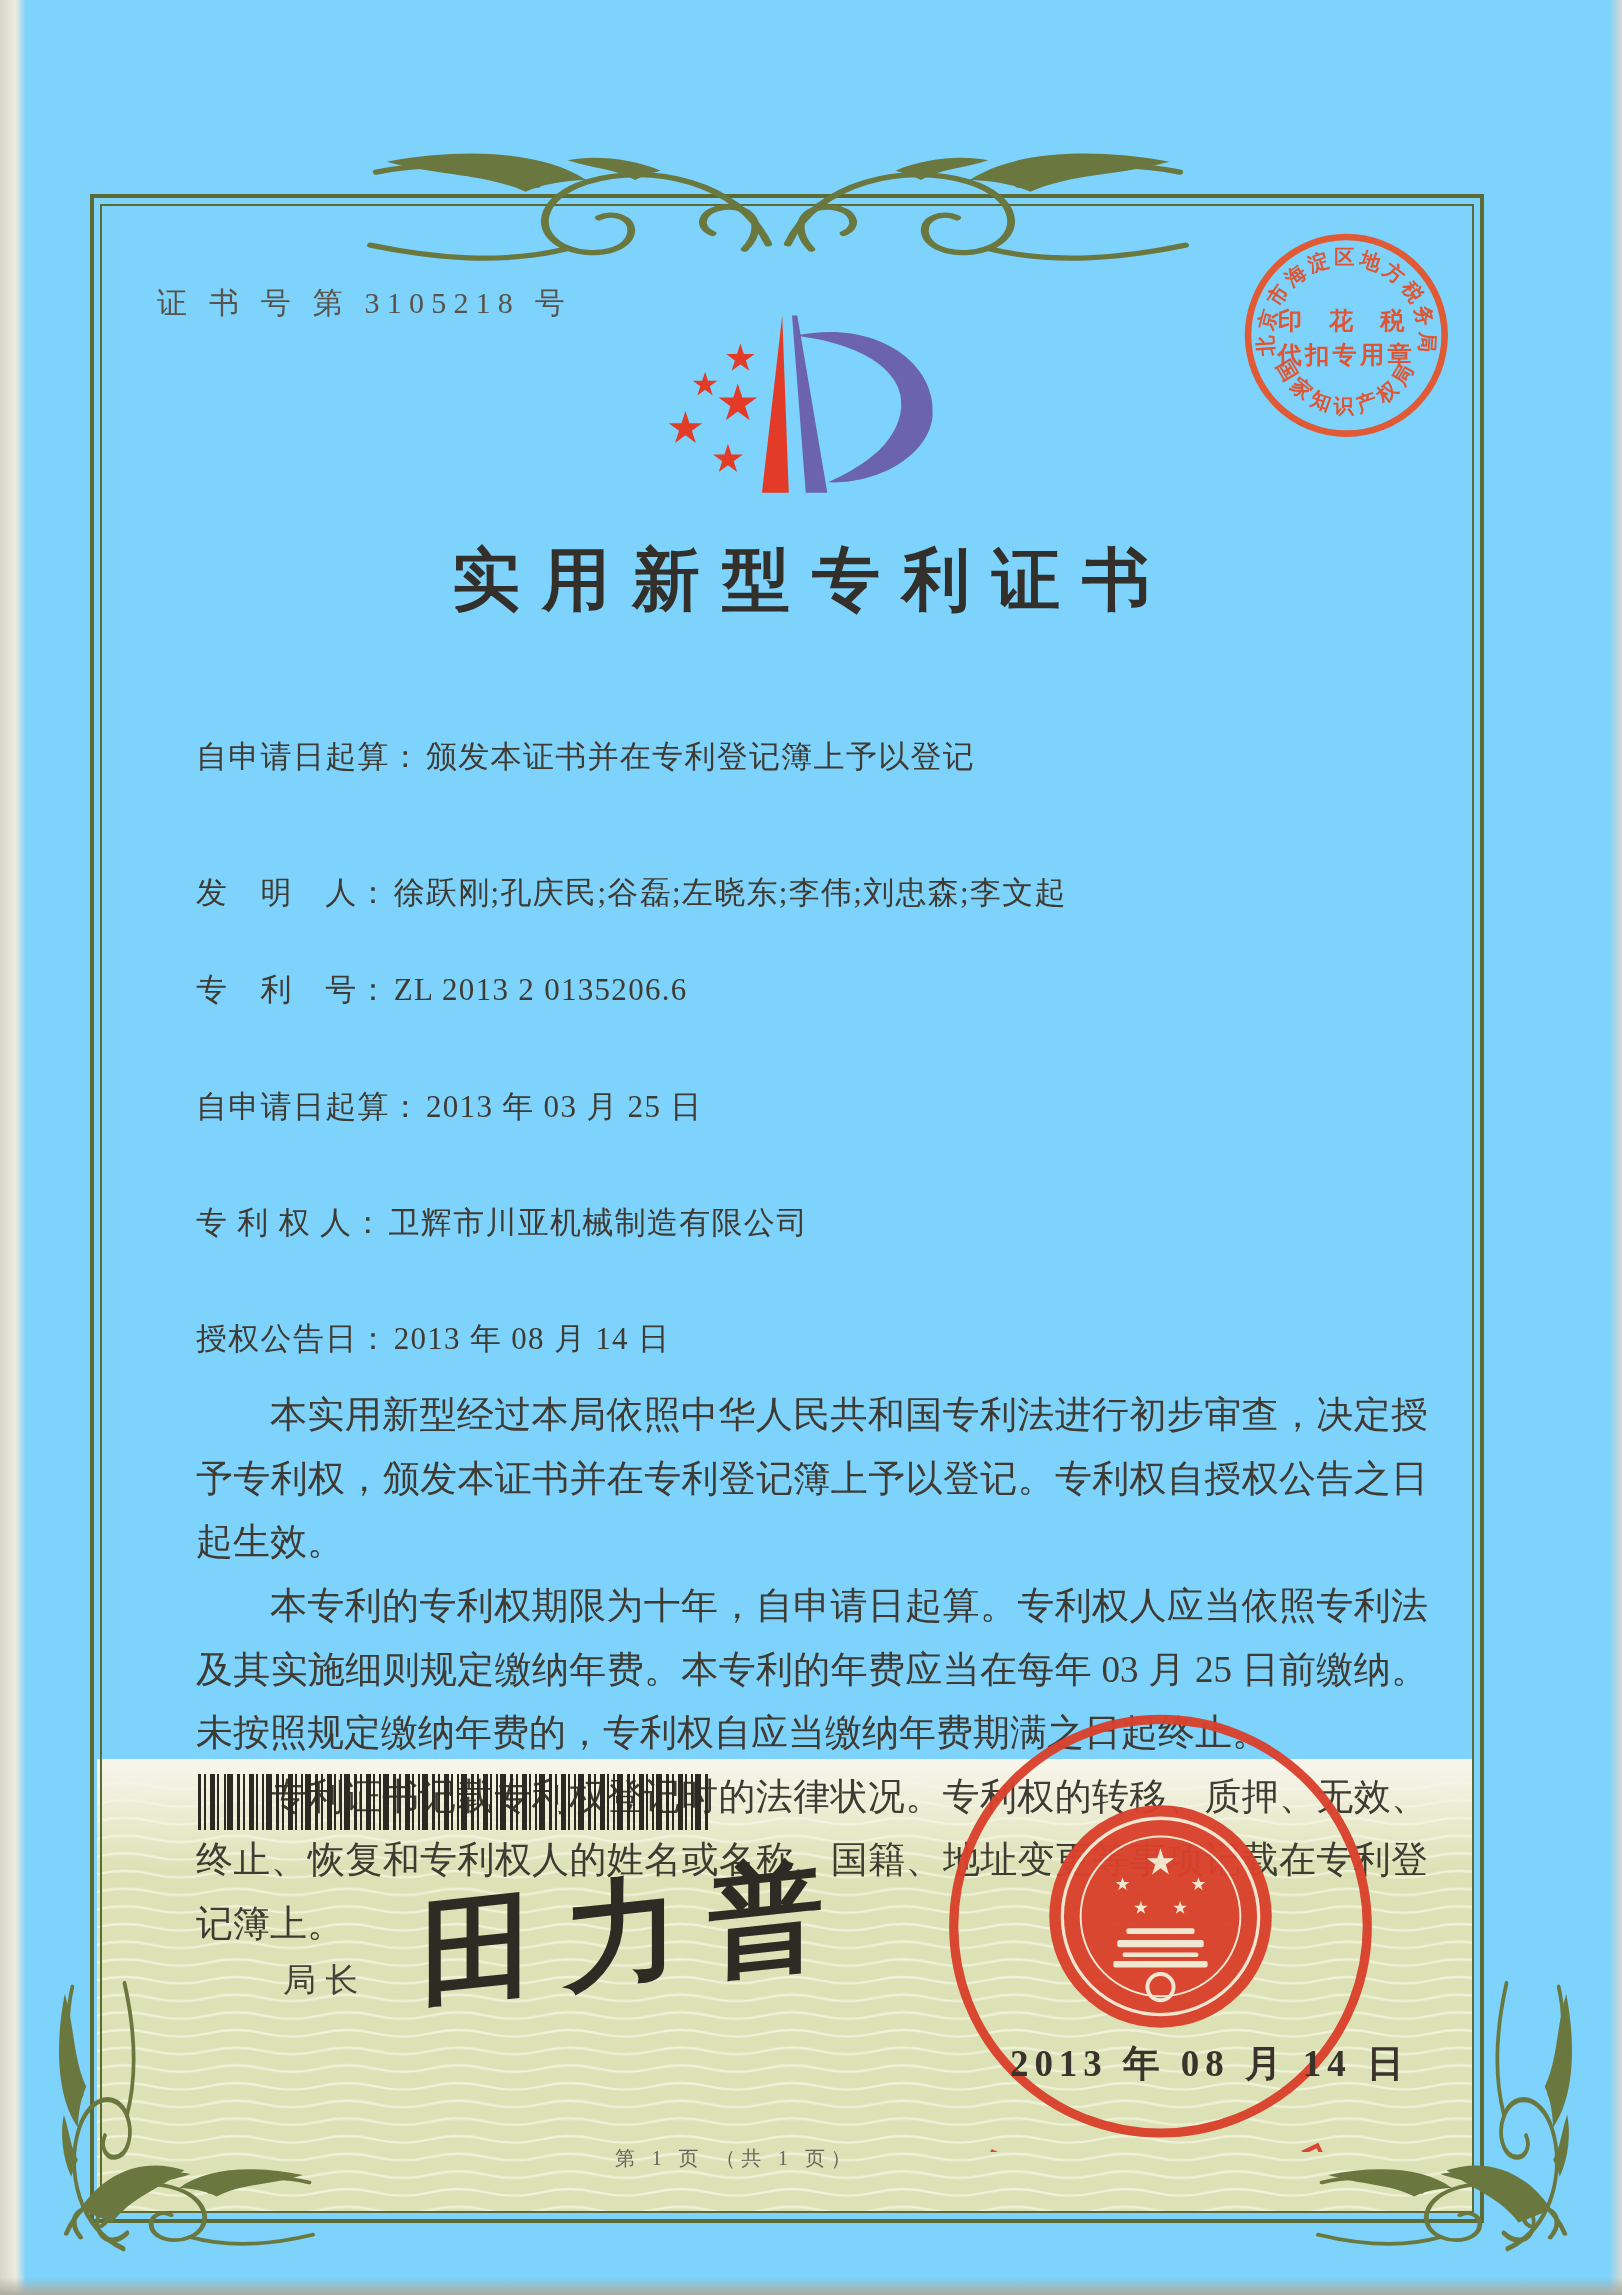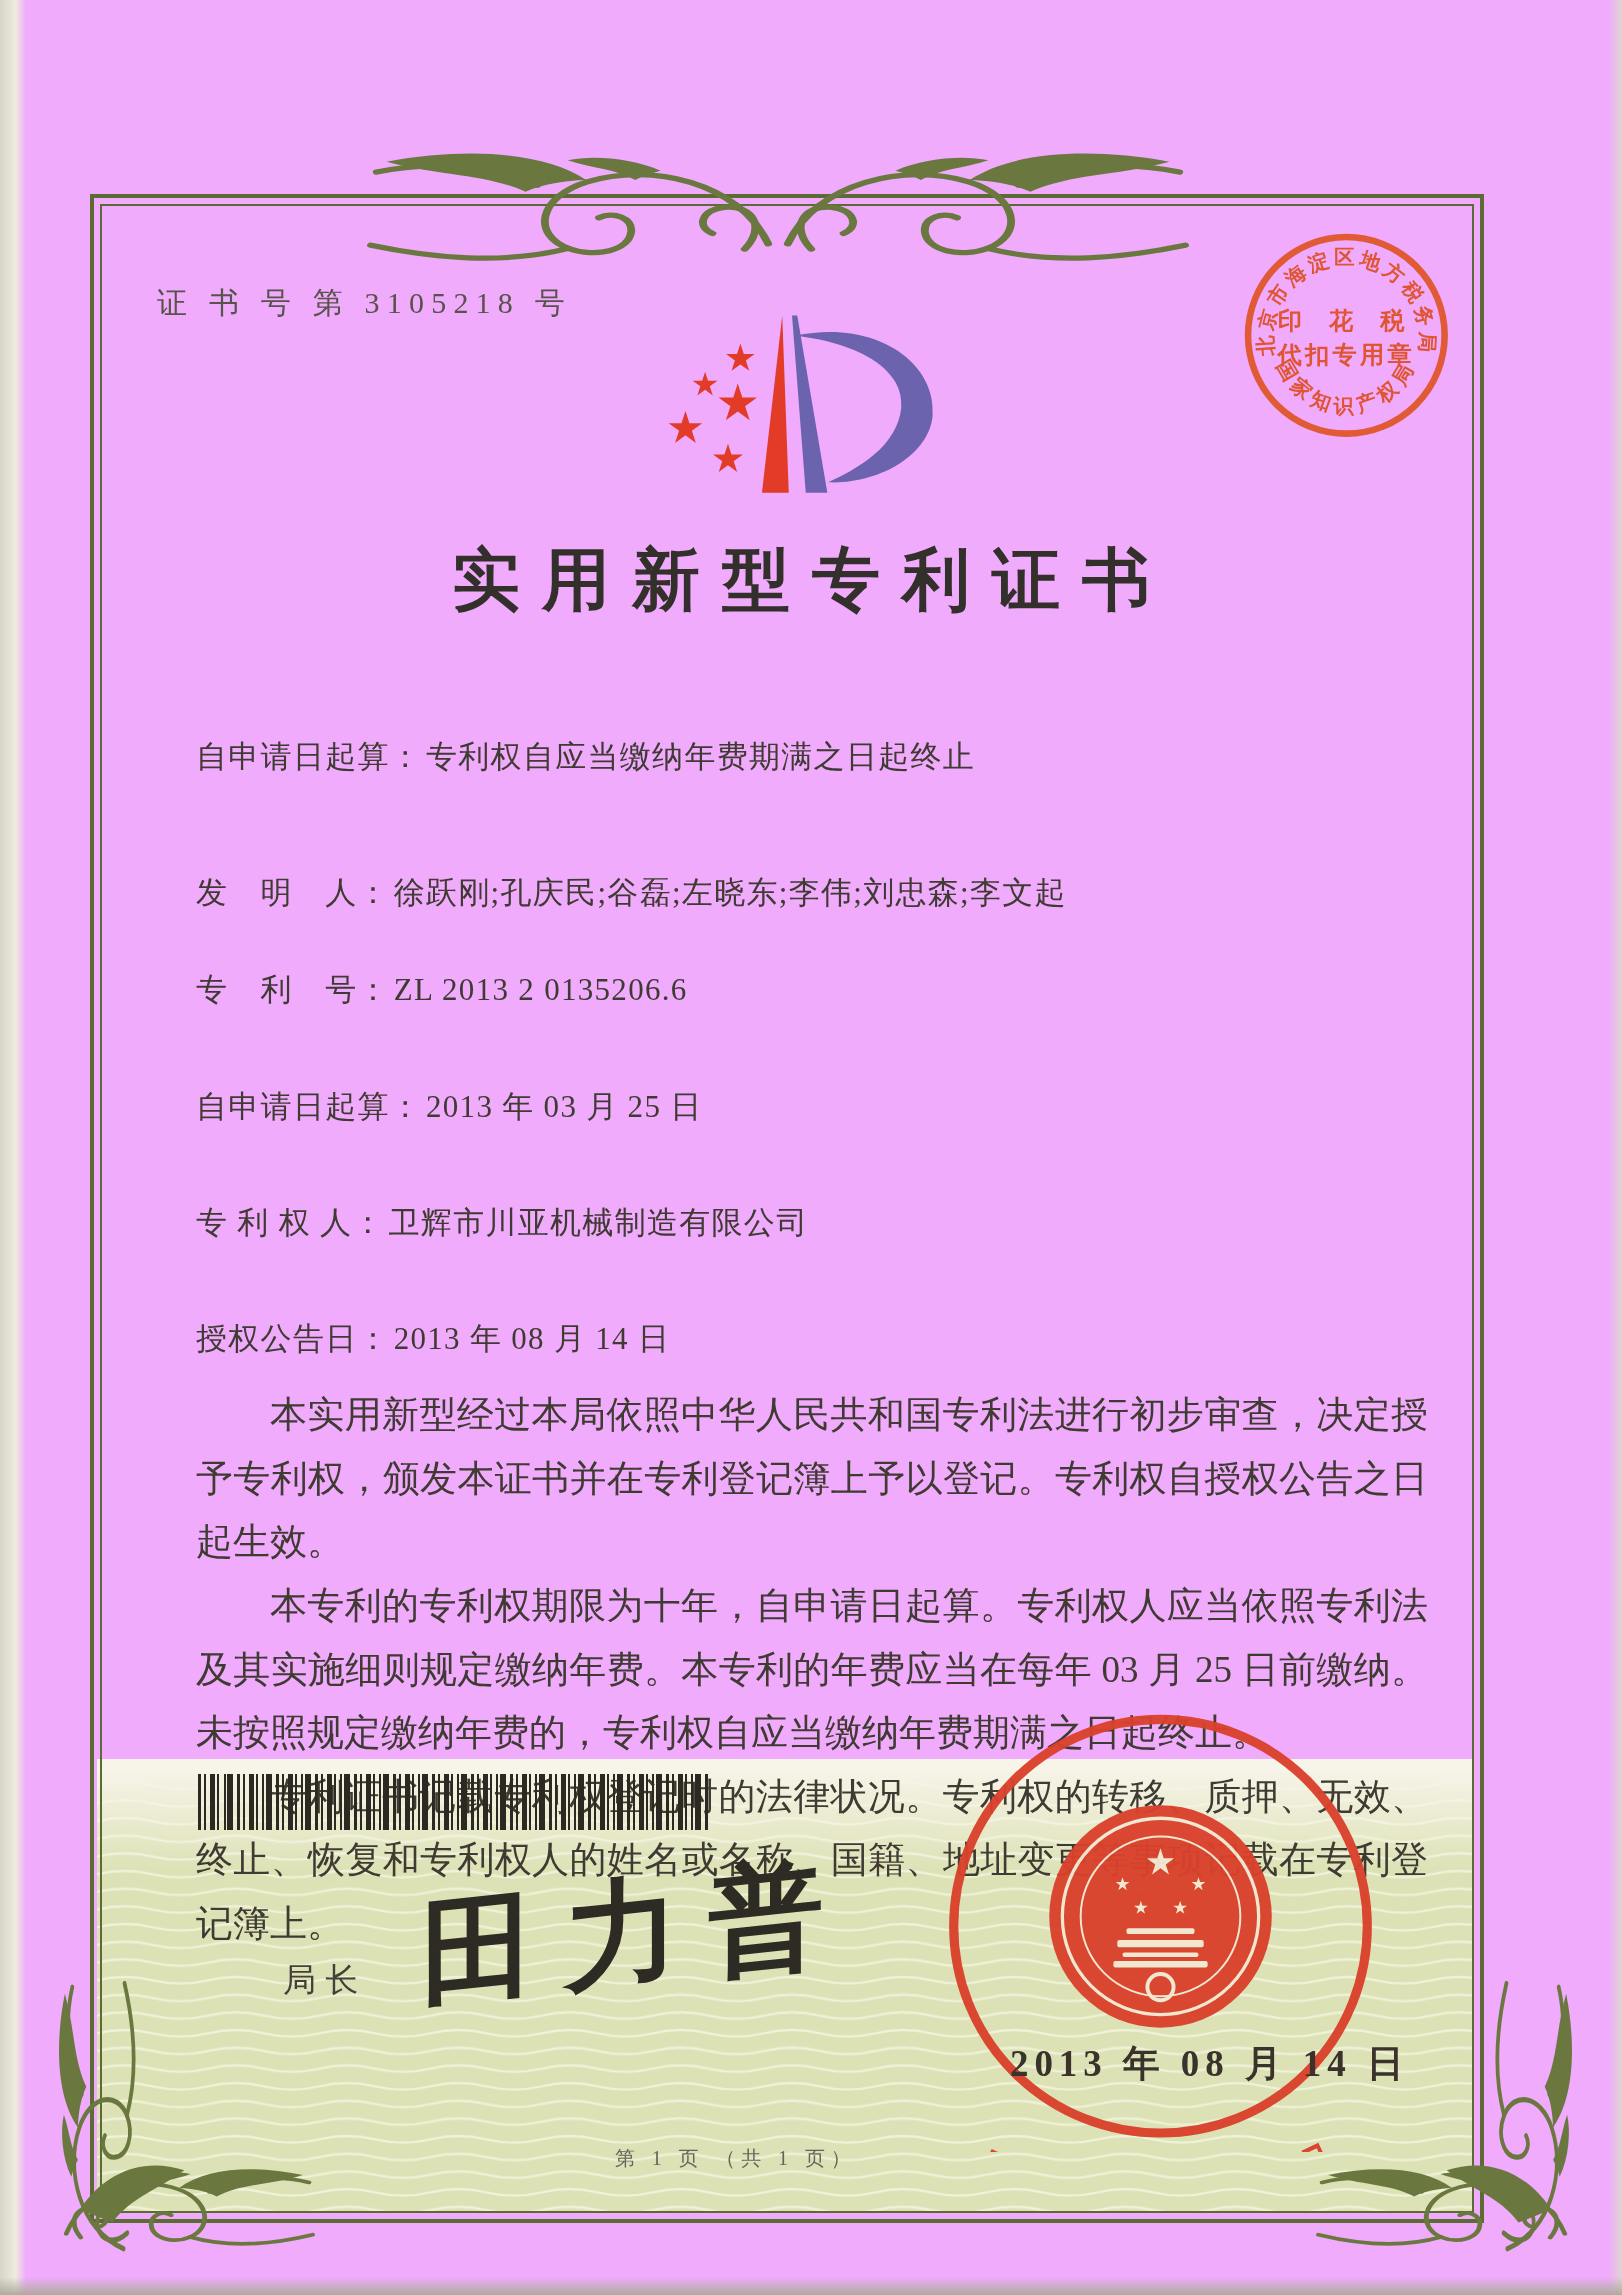--- a/index.html
+++ b/index.html
@@ -1,18 +1,18 @@
 <!DOCTYPE html>
 <html style="font-size:10.5px"><head>
 <meta charset="utf-8">
 <style>
   html,body{margin:0;padding:0;background:#b9b6aa;}
   .page{
     position:relative;width:1623px;height:2295px;overflow:hidden;
-    background:#f0abfc;
+    background:#7dd3fc;
     font-family:"Liberation Serif","DejaVu Serif",serif;
     color:#3f3a32;
   }
   
   .edge-left{position:absolute;left:0;top:0;bottom:0;width:26px;
     background:linear-gradient(90deg,#d7d4c8,#eeebdf 60%,rgba(247,244,233,0));}
   .edge-bottom{position:absolute;left:0;right:0;bottom:0;height:18.3px;
     background:linear-gradient(0deg,#aeab9f,rgba(247,244,233,0));}
   .edge-right{position:absolute;right:0;top:0;bottom:0;width:14.4px;
     background:linear-gradient(270deg,#ddd9cc,rgba(247,244,233,0));}
@@ -158,21 +158,21 @@
     <text font-size="31" letter-spacing="8" fill="#df5533" font-weight="600">
       <textPath href="#tsBot" startOffset="50%" text-anchor="middle">国家知识产权局</textPath>
     </text>
     <text x="176" y="166" text-anchor="middle" font-size="37" letter-spacing="16" fill="#df5533" font-weight="600">印 花 税</text>
     <text x="176" y="218" text-anchor="middle" font-size="37" letter-spacing="5" fill="#df5533" font-weight="600">代扣专用章</text>
   </svg>
 
   <div class="abs title">实用新型专利证书</div>
 
   <div class="abs row r1">
-    <span class="lbl">自申请日起算：</span><span class="val">专利权自应当缴纳年费期满之日起终止</span>
+    <span class="lbl">自申请日起算：</span><span class="val">颁发本证书并在专利登记簿上予以登记</span>
   </div>
   <div class="abs row r2">
     <span class="lbl">发　明　人：</span><span class="val">徐跃刚;孔庆民;谷磊;左晓东;李伟;刘忠森;李文起</span>
   </div>
   <div class="abs row r3">
     <span class="lbl">专　利　号：</span><span class="val">ZL 2013 2 0135206.6</span>
   </div>
   <div class="abs row r4">
     <span class="lbl">自申请日起算：</span><span class="val">2013 年 03 月 25 日</span>
   </div>

